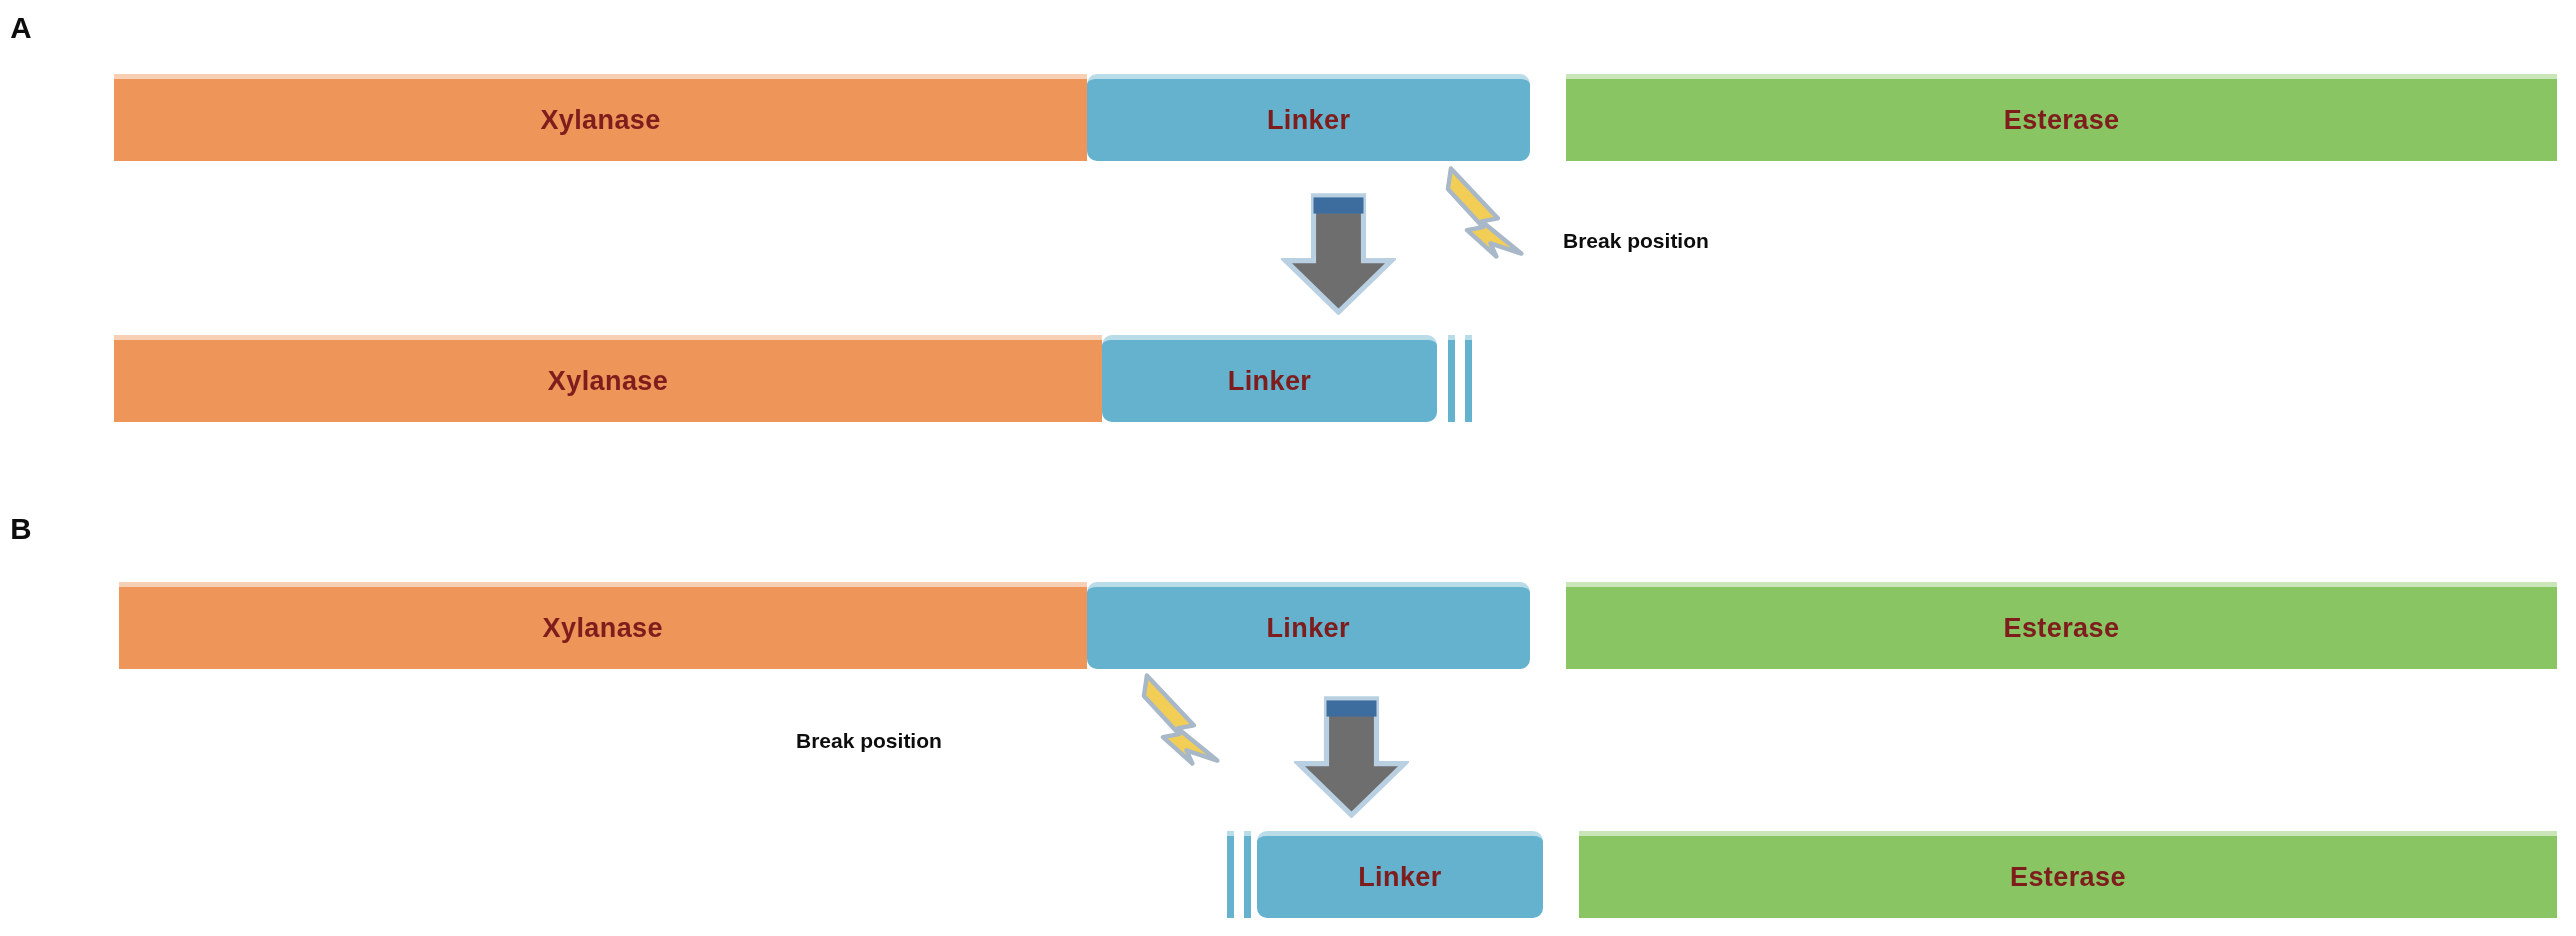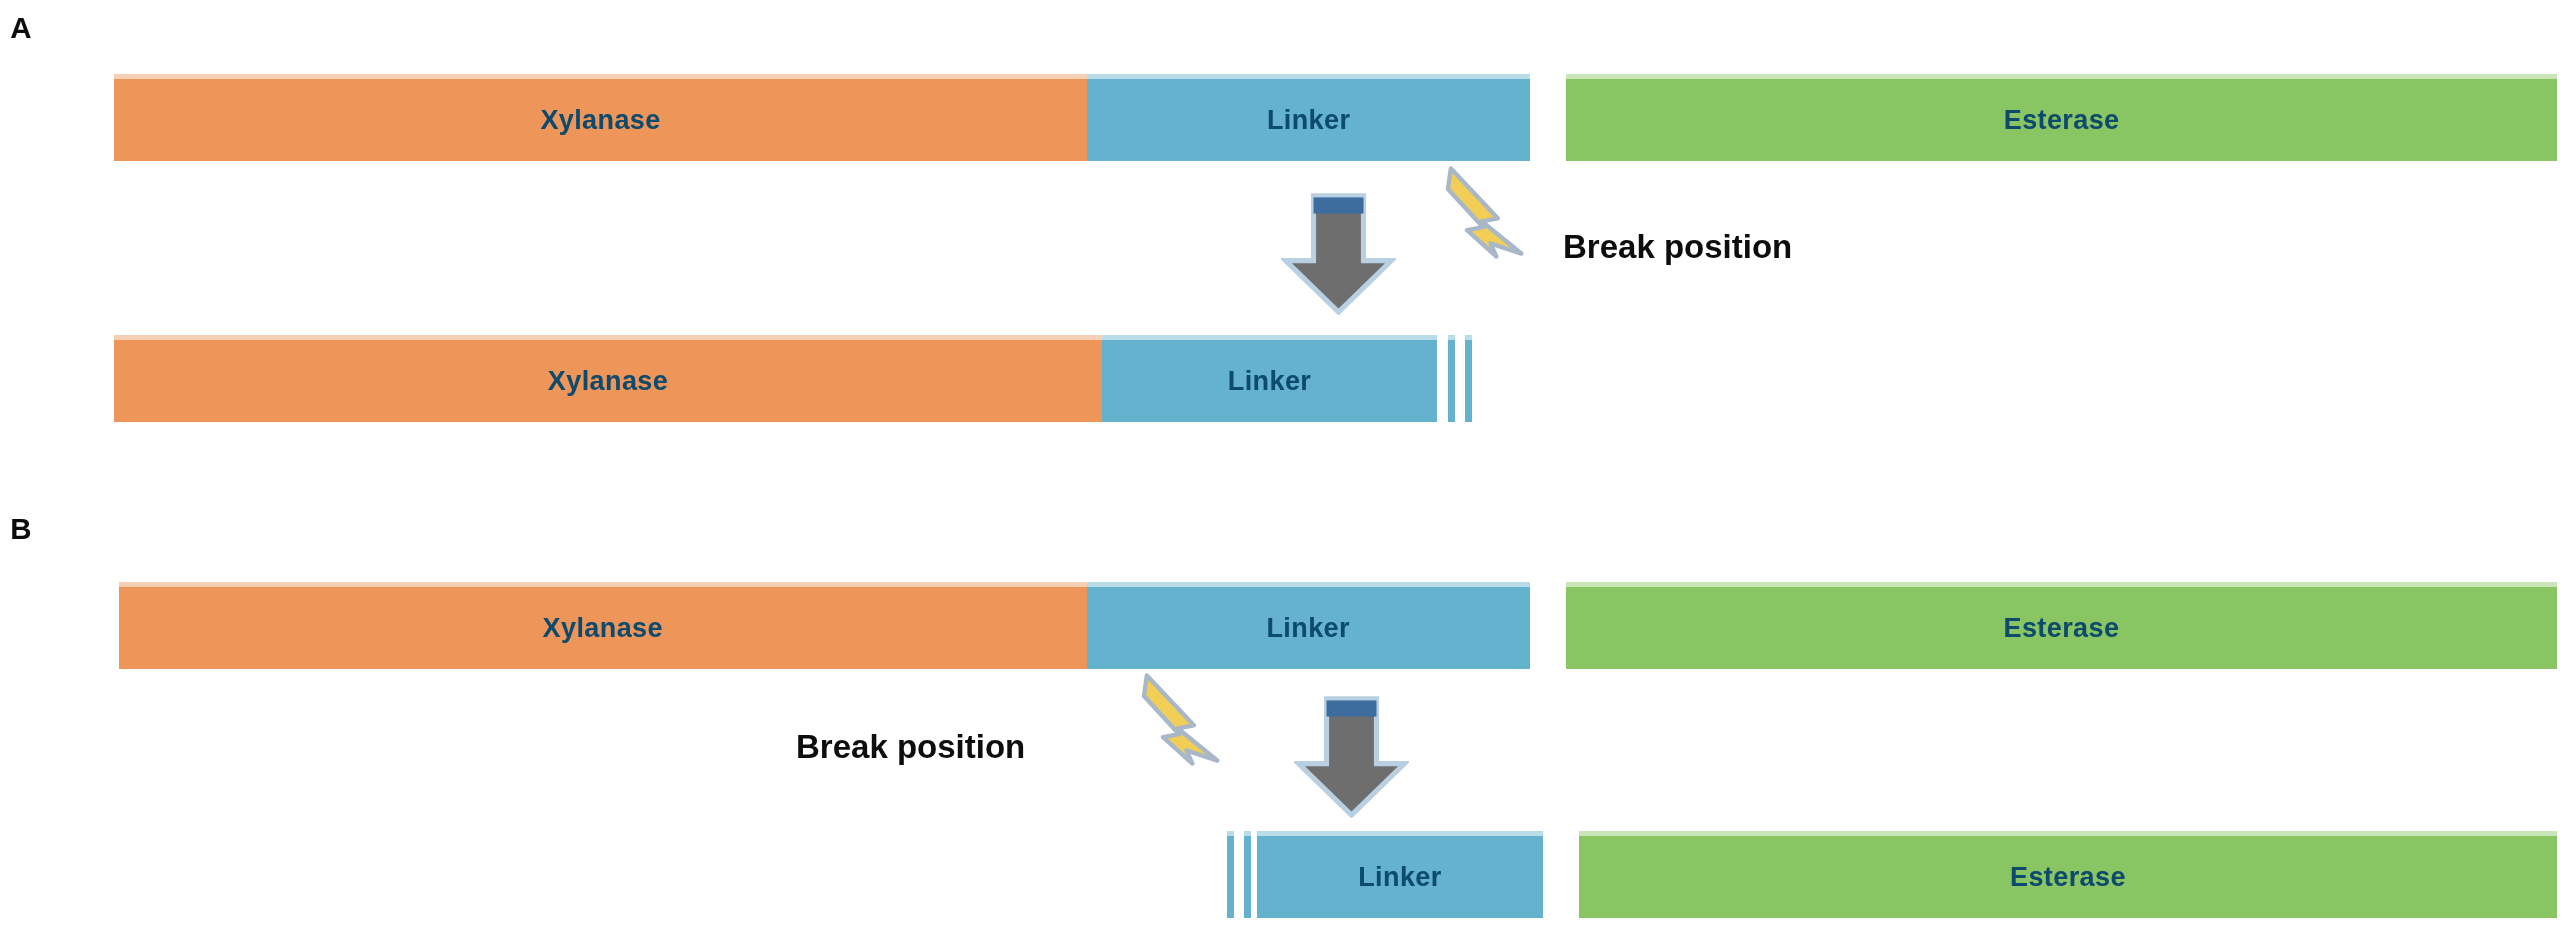--- a/index.html
+++ b/index.html
@@ -36,30 +36,30 @@
   }
   .seg {
     position: relative;
     display: flex;
     align-items: center;
     justify-content: center;
     box-sizing: border-box;
     border-top: 5.9px solid rgba(255,255,255,0.55);
   }
   .seg-label {
-    color: #0c4a6e;
+    color: #7f1d1d;
     font-weight: bold;
     font-size: 27px;
     letter-spacing: 0.4px;
     white-space: nowrap;
     text-shadow: 0 0 0.7px rgba(0,0,0,0.08);
     text-align: center;
   }
   .seg-xylanase { background: #ee9659; }
-  .seg-linker   { background: #64b2ce; }
+  .seg-linker   { background: #64b2ce; border-radius: 10px; }
   .seg-esterase { background: #8ac563; margin-left: 36px; }
 
   
   .tick {
     position: absolute;
     top: 0;
     bottom: 0;
     width: 6.6px;
     background: #64b2ce;
     border-top: 5.9px solid rgba(255,255,255,0.55);
@@ -73,21 +73,21 @@
 
   
   .bolt {
     position: absolute;
   }
 
   
   .break-label {
     position: absolute;
     font-weight: bold;
-    font-size: 33px;
+    font-size: 21px;
     color: #0d0d0d;
     white-space: nowrap;
     line-height: 1;
   }
 </style>
 </head>
 <body>
 
 <div id="figure">
 

